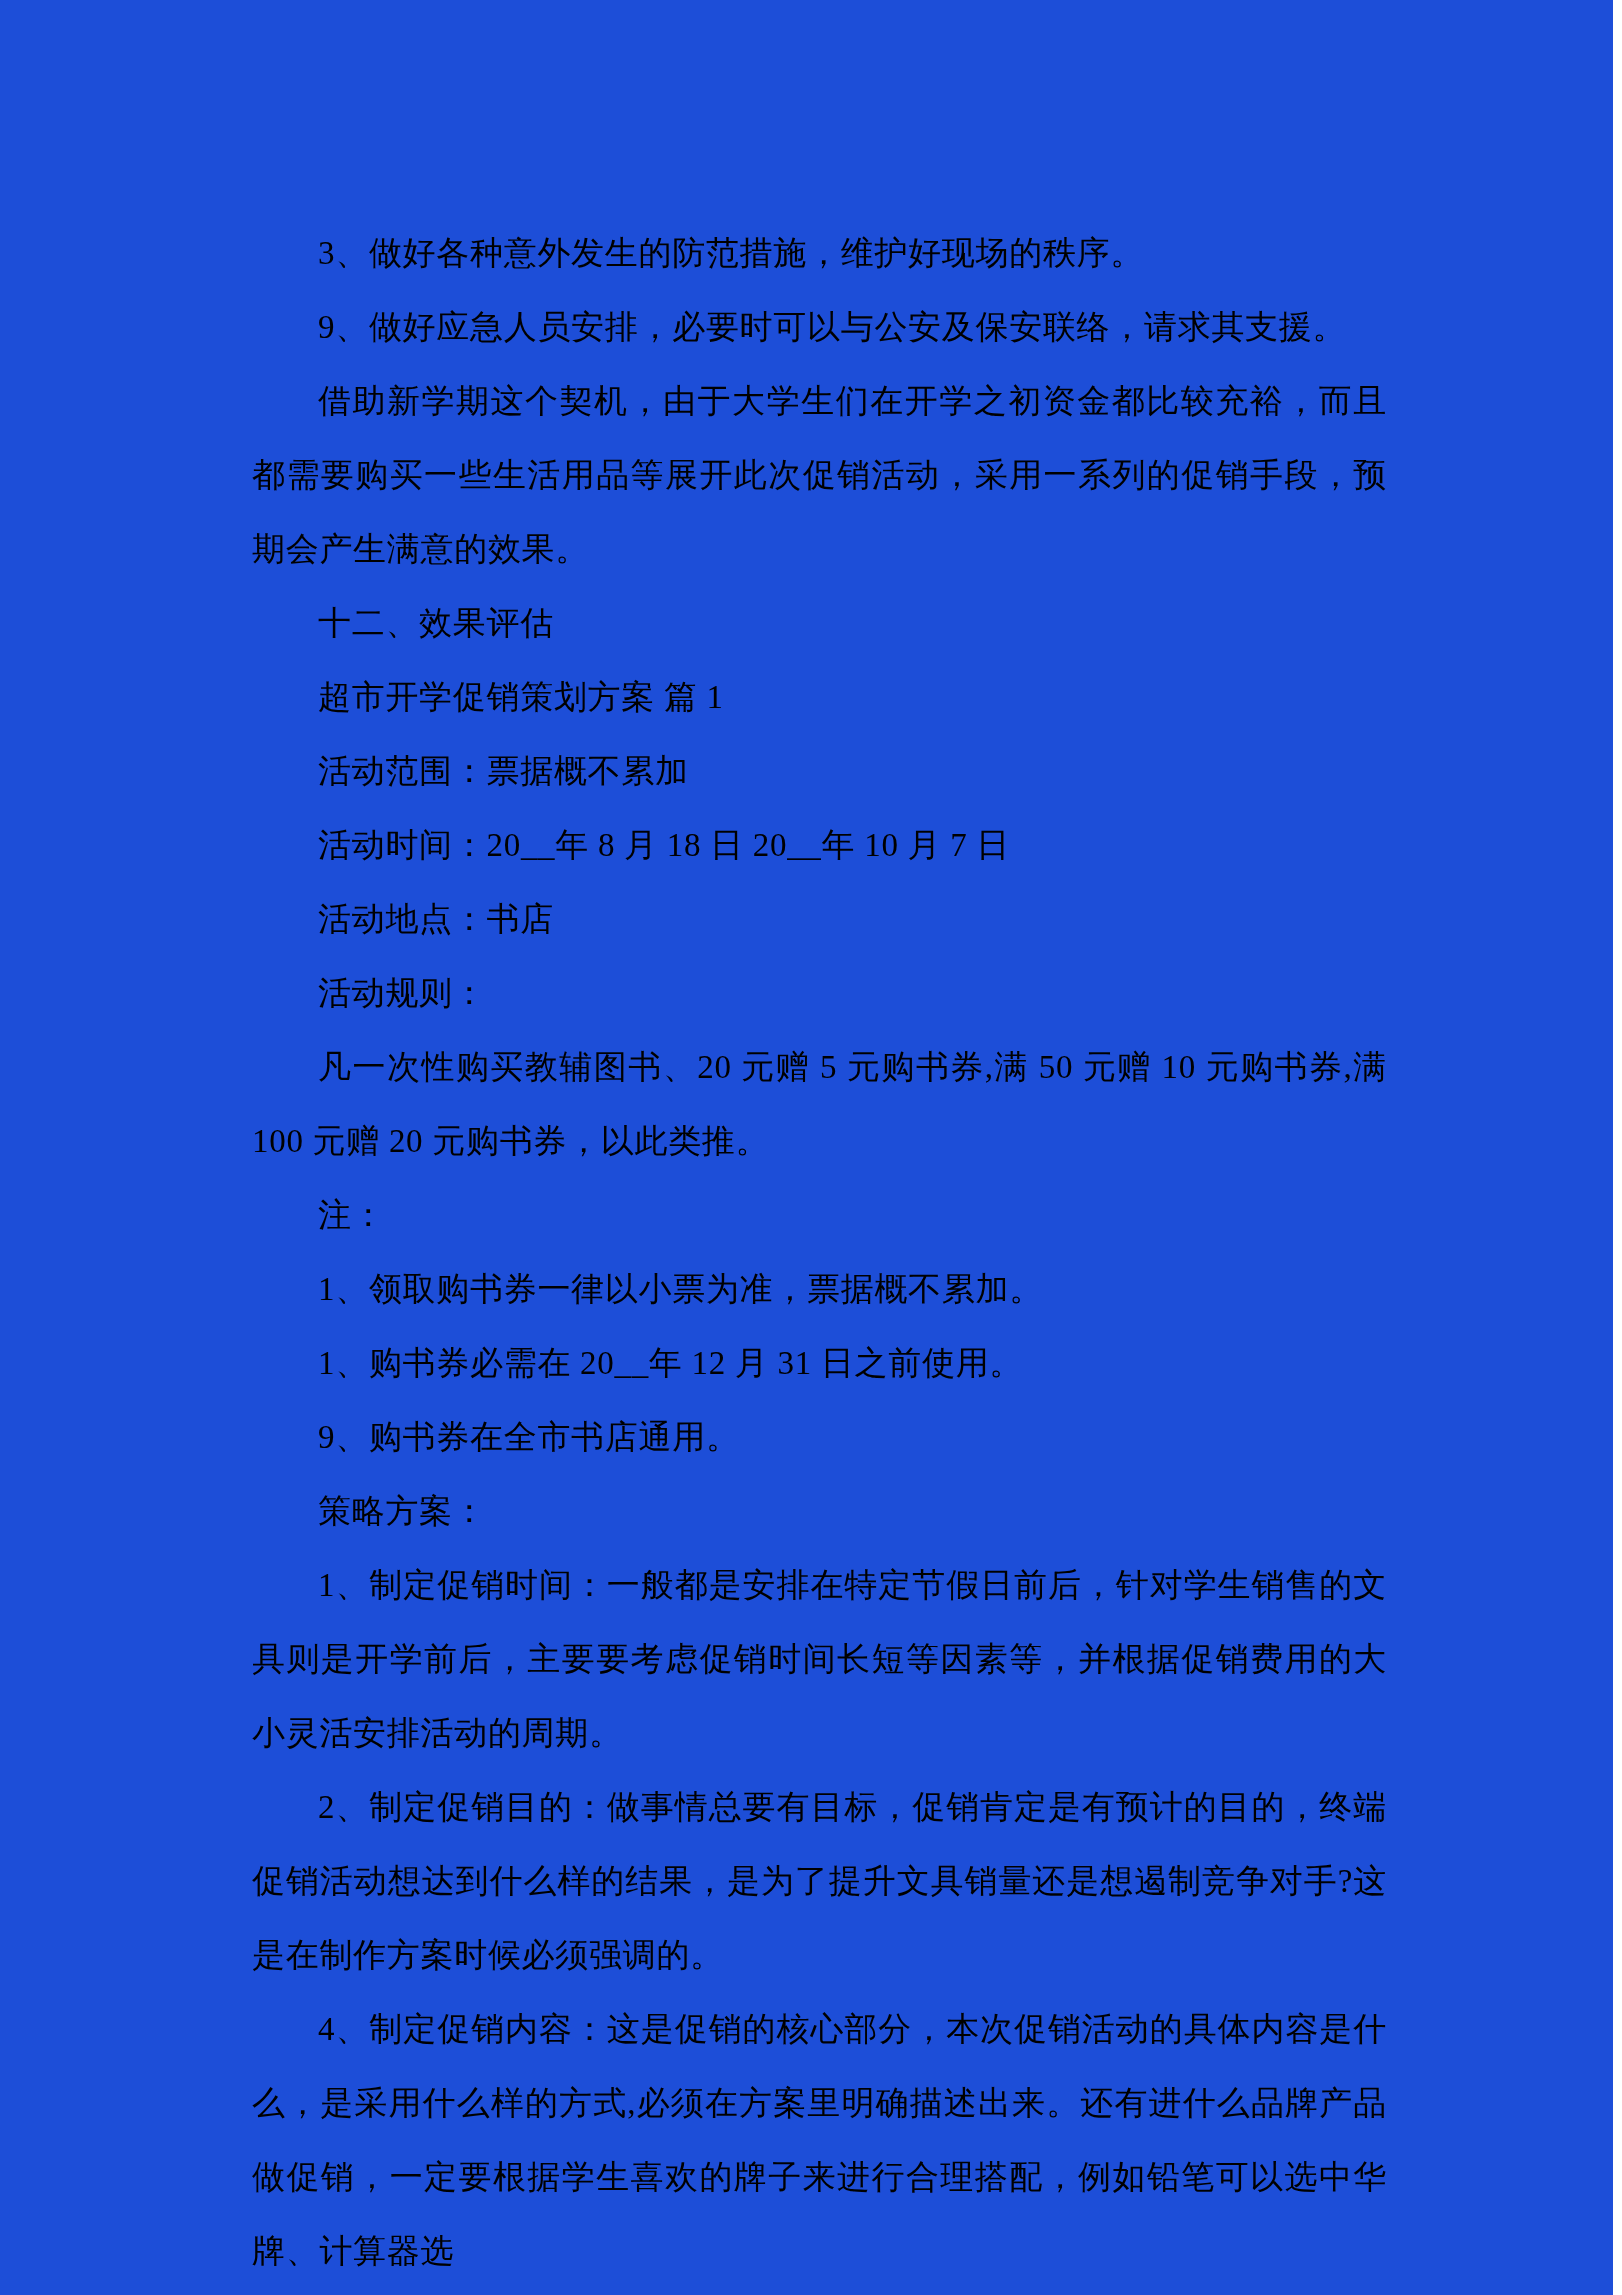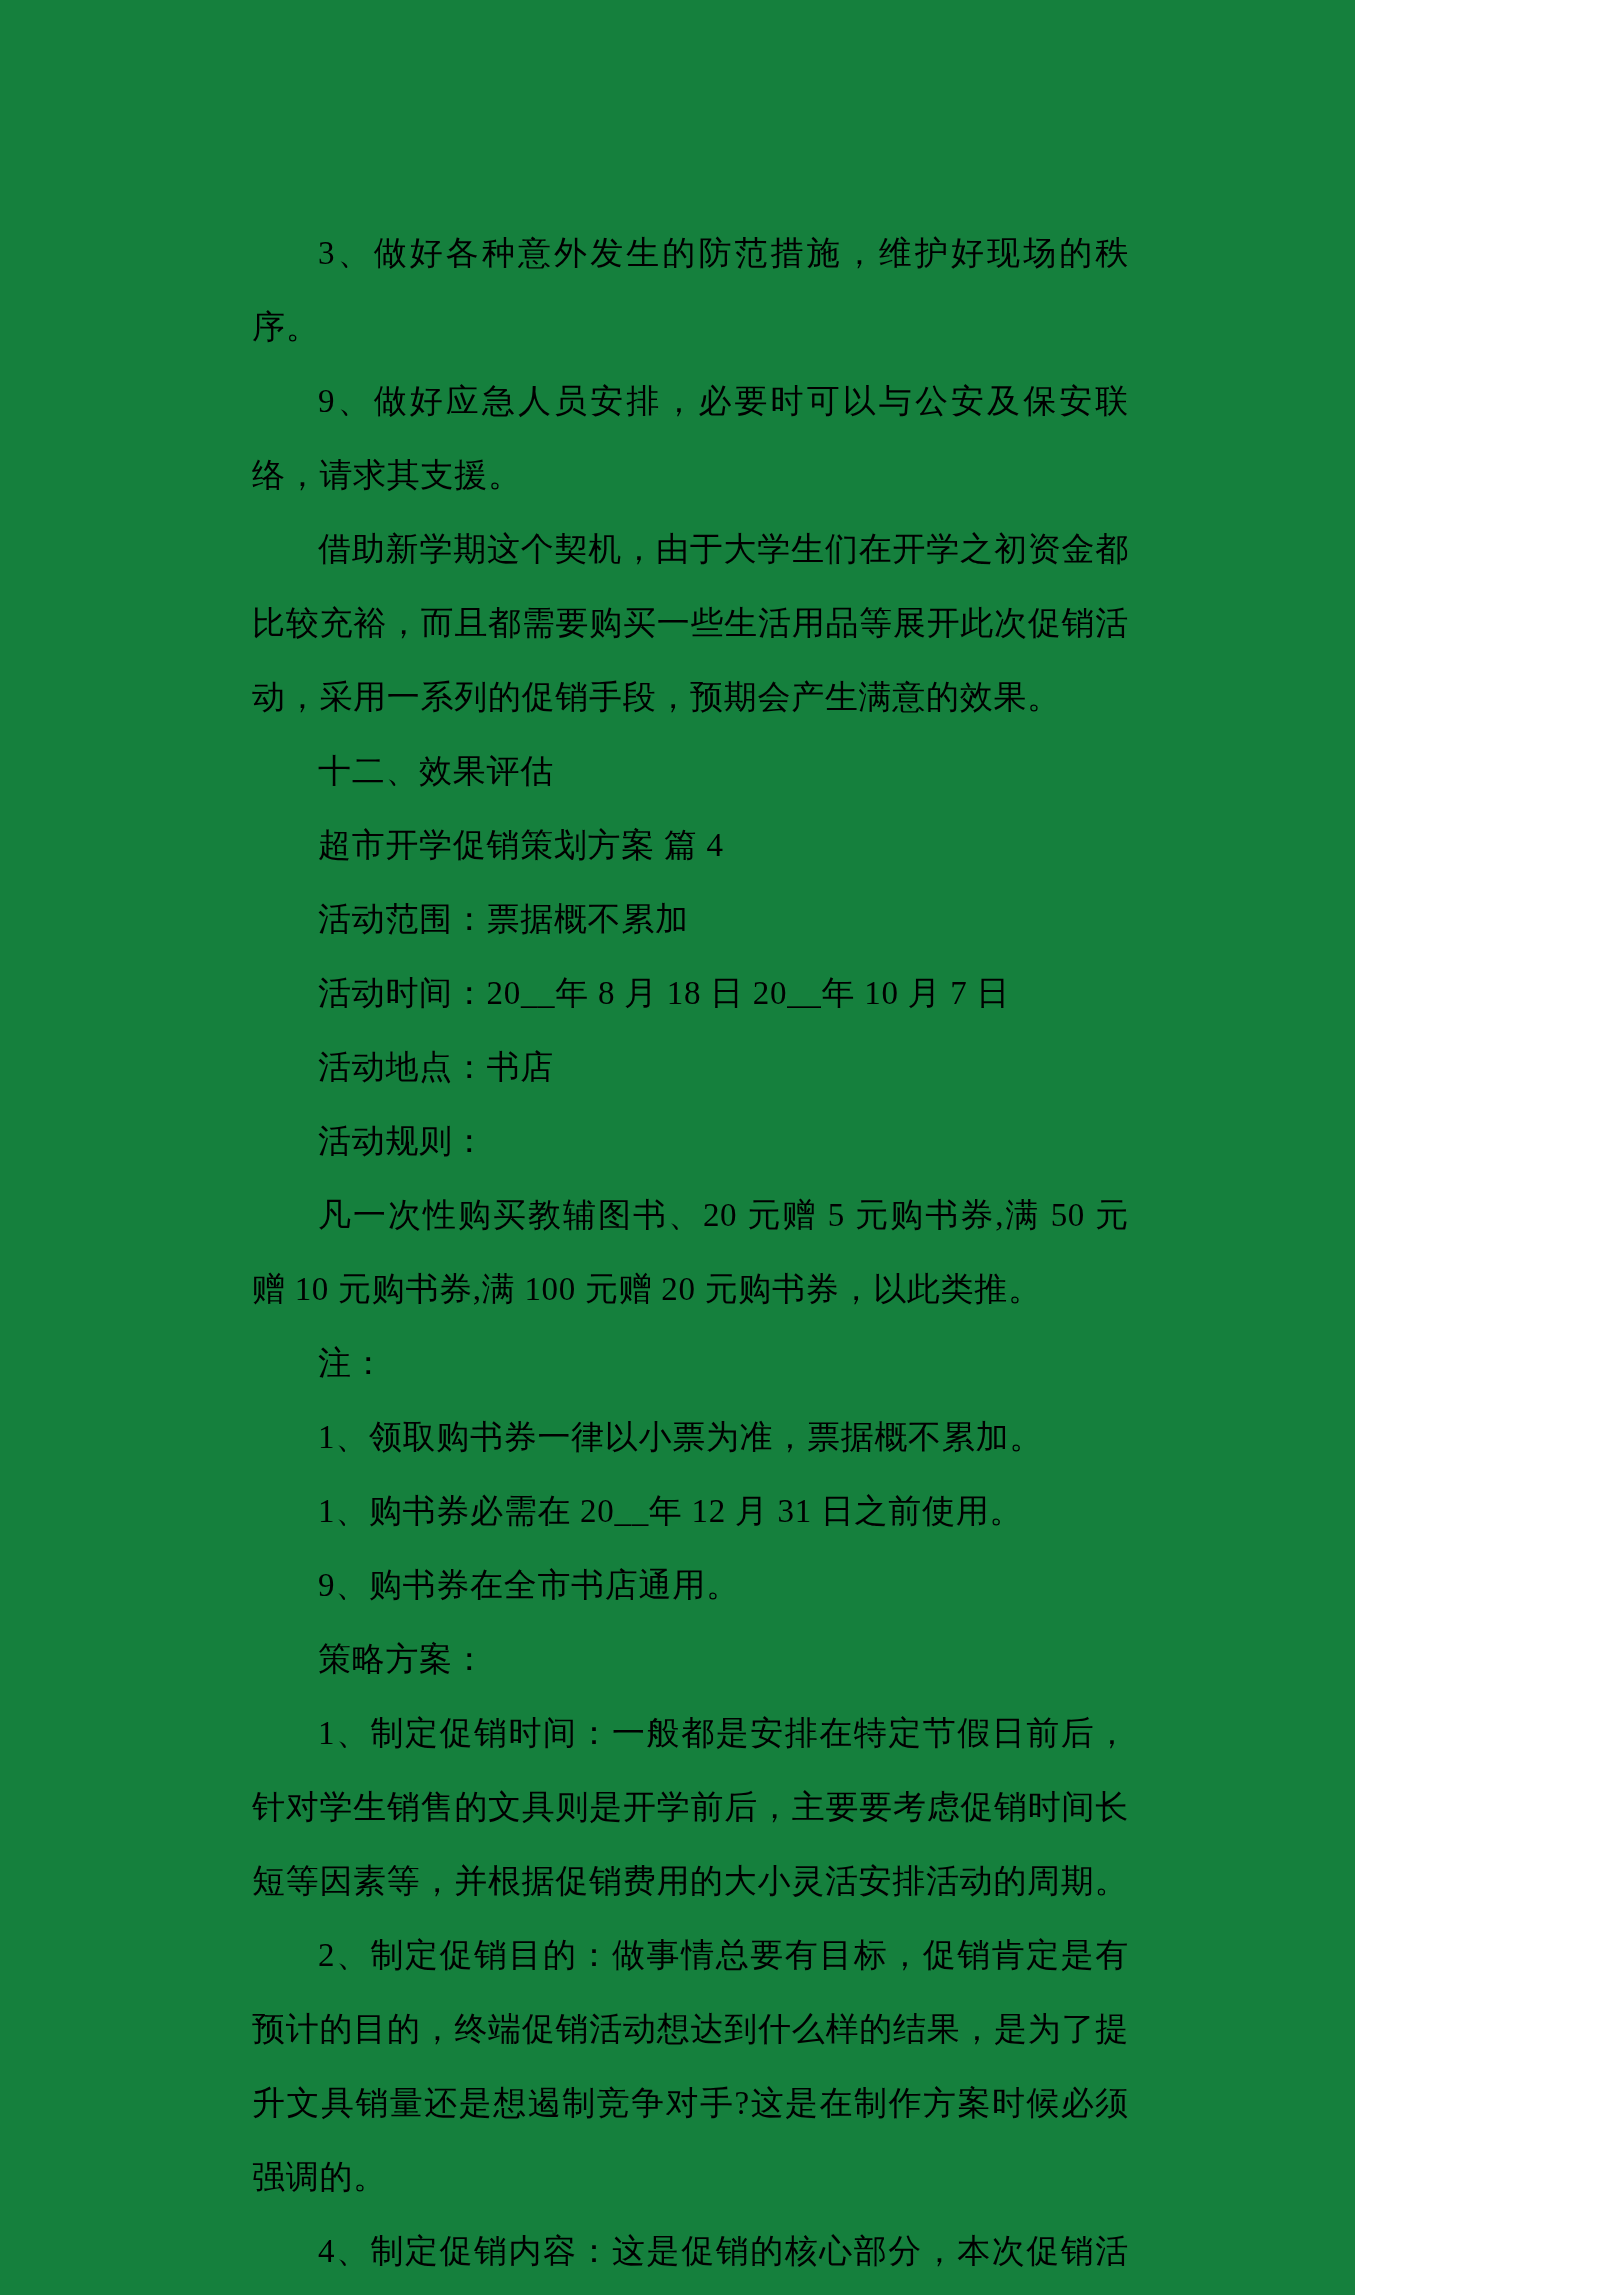--- a/index.html
+++ b/index.html
@@ -8,23 +8,23 @@
   }
   body {
     width: 1623px;
     height: 2295px;
     position: relative;
     font-family: "Liberation Serif", "DejaVu Serif", serif;
   }
   .page {
     position: absolute;
     top: 0; left: 0;
-    width: 1355px;
+    width: 1613px;
     height: 2295px;
-    background: #15803d;
+    background: #1d4ed8;
     padding: 216px 226px 196px 252px;
     overflow: hidden;
   }
   .doc-body p {
     font-size: 33px;
     line-height: 74px;
     color: #000000;
     text-indent: 2em;
     text-align: justify;
     letter-spacing: 0.7px;
@@ -33,21 +33,21 @@
 </style>
 </head>
 <body>
 
 <main class="page">
   <div class="doc-body" id="doc-body">
       <p>3、做好各种意外发生的防范措施，维护好现场的秩序。</p>
       <p>9、做好应急人员安排，必要时可以与公安及保安联络，请求其支援。</p>
       <p>借助新学期这个契机，由于大学生们在开学之初资金都比较充裕，而且都需要购买一些生活用品等展开此次促销活动，采用一系列的促销手段，预期会产生满意的效果。</p>
       <p>十二、效果评估</p>
-      <p>超市开学促销策划方案 篇 4</p>
+      <p>超市开学促销策划方案 篇 1</p>
       <p>活动范围：票据概不累加</p>
       <p>活动时间：20__年 8 月 18 日 20__年 10 月 7 日</p>
       <p>活动地点：书店</p>
       <p>活动规则：</p>
       <p>凡一次性购买教辅图书、20 元赠 5 元购书券,满 50 元赠 10 元购书券,满 100 元赠 20 元购书券，以此类推。</p>
       <p>注：</p>
       <p>1、领取购书券一律以小票为准，票据概不累加。</p>
       <p>1、购书券必需在 20__年 12 月 31 日之前使用。</p>
       <p>9、购书券在全市书店通用。</p>
       <p>策略方案：</p>

